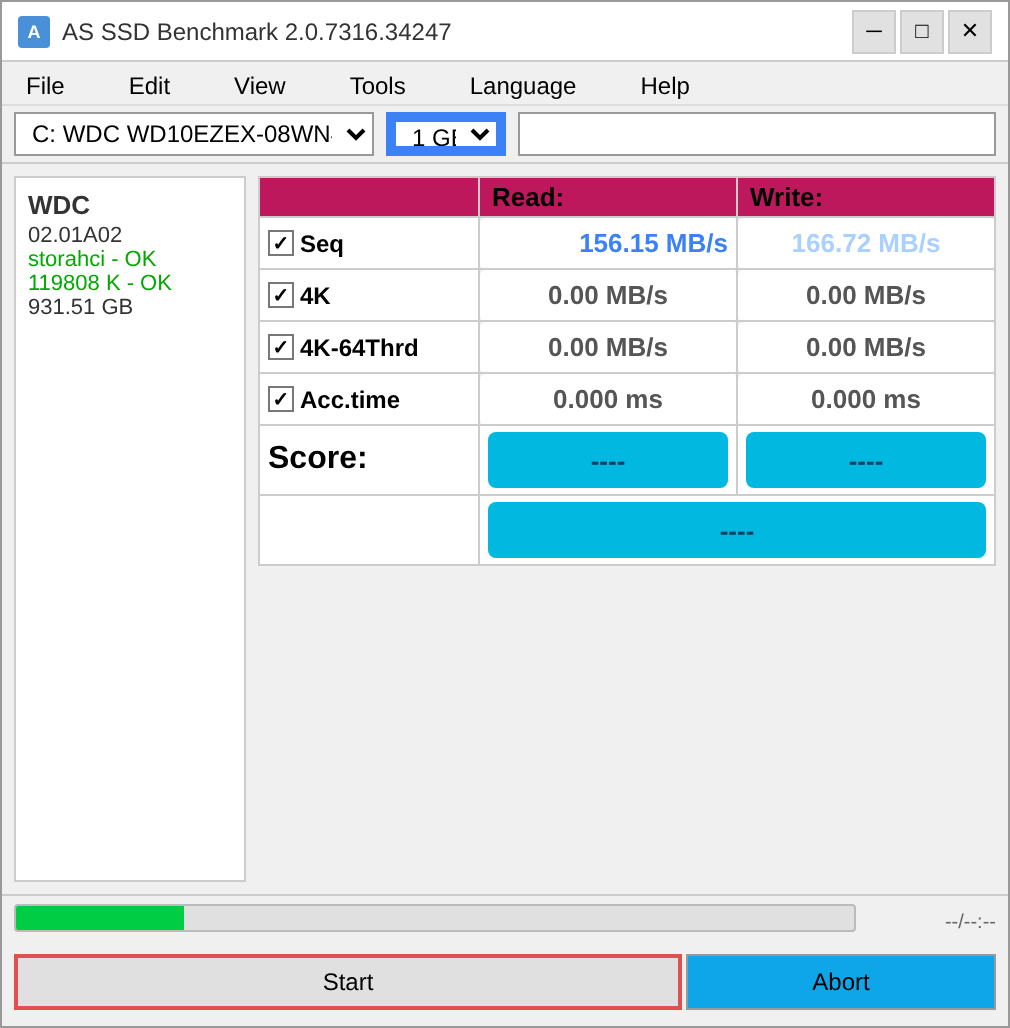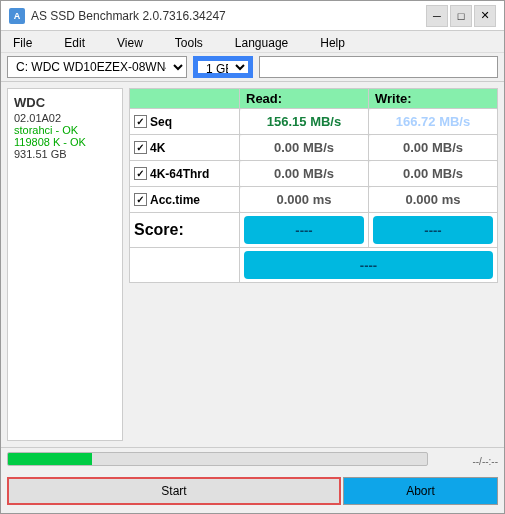--- a/index.html
+++ b/index.html
@@ -23,26 +23,26 @@
     .toolbar-input { height: 22px; font-size: 12px; border: 1px solid #999; background: #fff; padding: 0 4px; flex: 1; }
     
     .main-content { display: flex; flex: 1; padding: 6px; gap: 6px; }
     
     .left-panel { width: 116px; background: white; border: 1px solid #ccc; padding: 6px; font-size: 11px; color: #333; flex-shrink: 0; }
     .left-panel .drive-name { font-size: 13px; font-weight: bold; margin-bottom: 2px; }
     
     .right-panel { flex: 1; display: flex; flex-direction: column; gap: 2px; }
     
     .bench-table { width: 100%; border-collapse: collapse; }
-    .bench-table th { font-size: 13px; font-weight: bold; padding: 2px 6px; background: #86efac; border: 1px solid #ccc; text-align: left; }
+    .bench-table th { font-size: 13px; font-weight: bold; padding: 2px 6px; background: #be185d; border: 1px solid #ccc; text-align: left; }
     .bench-table td { padding: 3px 4px; border: 1px solid #ccc; background: white; vertical-align: middle; }
     .bench-table tr td:first-child { font-size: 12px; font-weight: bold; }
     
     .result-cell { text-align: center; font-size: 13px; font-weight: bold; border-radius: 3px; height: 26px; }
-    .result-green { background: #00d4a0; color: #15803d; }
+    .result-green { background: #00d4a0; color: #3b82f6; text-align: right; }
     .result-blue-dark { background: #2255cc; color: #aad0ff; margin-top: 32px; }
     .result-gray { background: #c0c0c0; color: #555; text-align: center; }
     .score-label { font-size: 16px; font-weight: bold; }
     
     .score-btn { background: #00b8e0; border: none; border-radius: 4px; color: #004466; font-size: 13px; font-weight: bold; height: 28px; display: flex; align-items: center; justify-content: center; cursor: pointer; }
     .score-btn-wide { width: 100%; }
     
     .bottom-area { padding: 4px 6px; border-top: 1px solid #ccc; }
     .progress-bar-outer { height: 14px; background: #e0e0e0; border: 1px solid #bbb; border-radius: 2px; margin-bottom: 4px; overflow: hidden; }
     .progress-bar-inner { height: 100%; background: #00cc44; width: 20%; }

